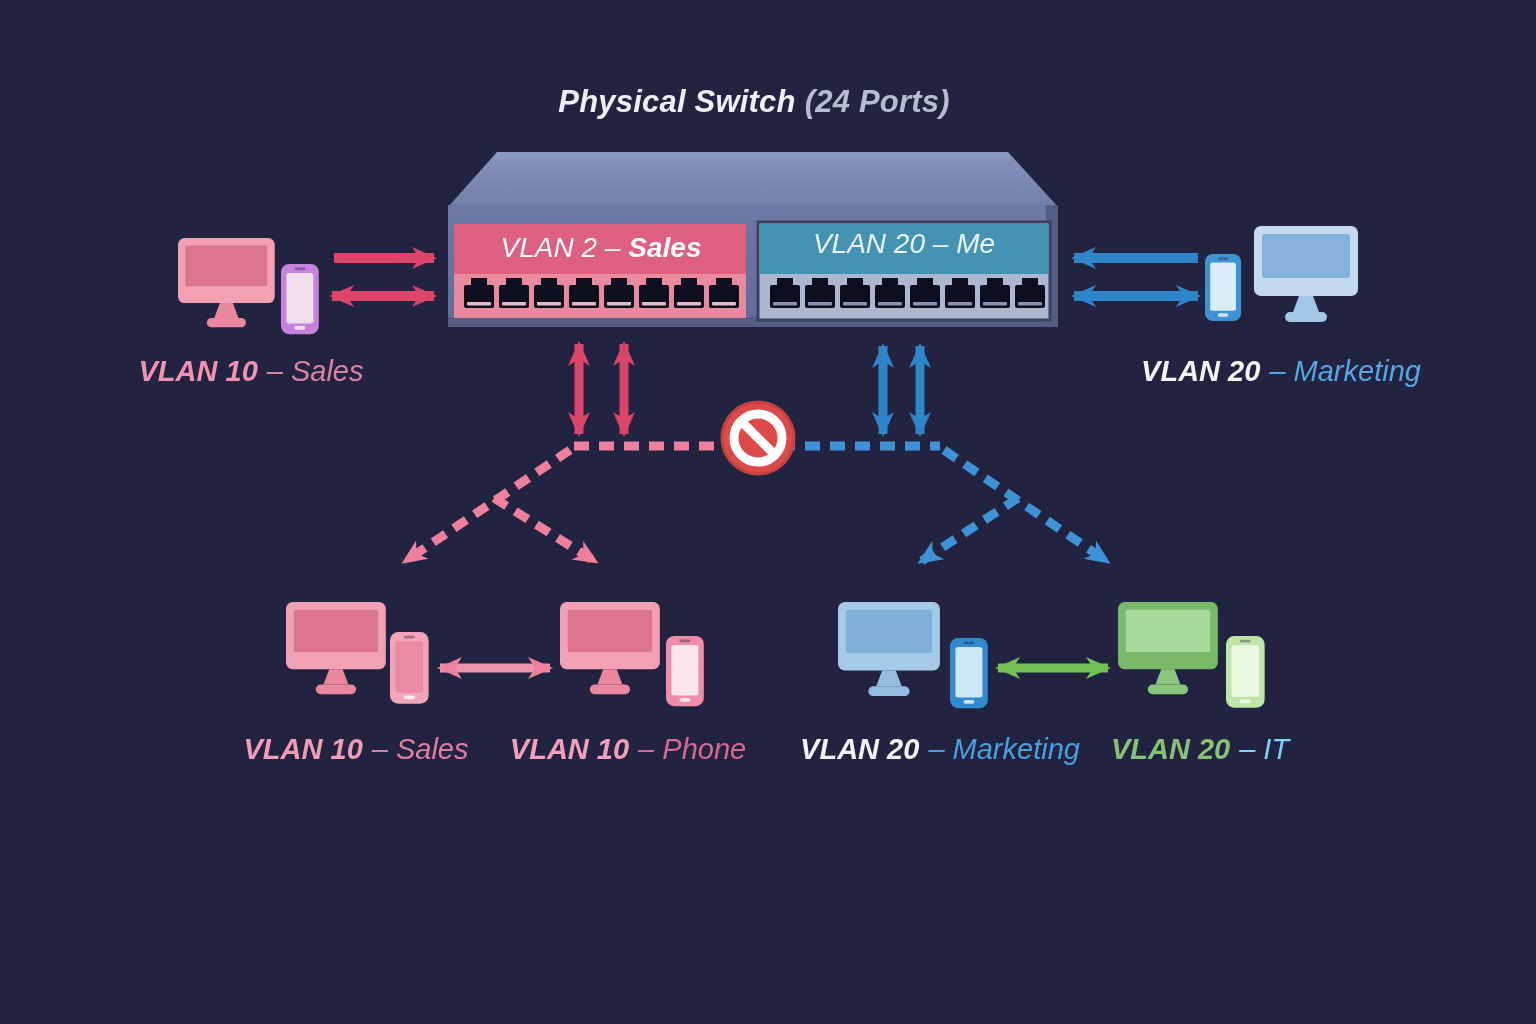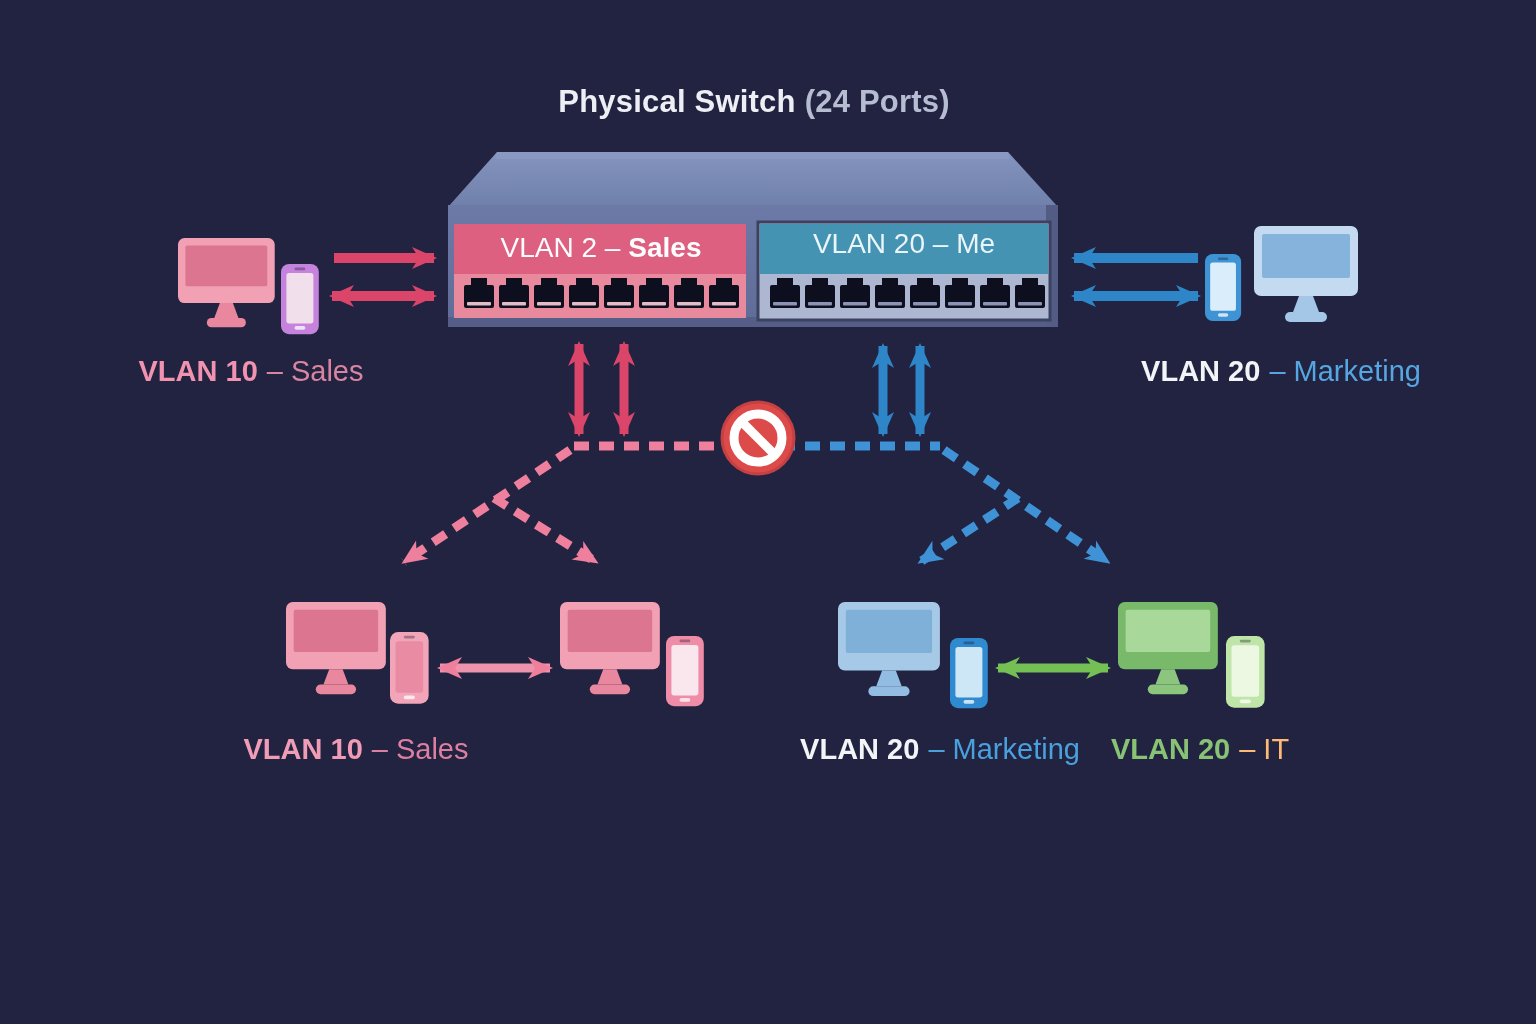--- a/index.html
+++ b/index.html
@@ -3,21 +3,21 @@
 <meta charset="utf-8">
 <style>
   html,body{margin:0;padding:0;background:#13152b;}
   .stage{
     position:relative;width:1536px;height:1024px;overflow:hidden;
     background:#212340;
     font-family:"Liberation Sans", sans-serif;
   }
   svg.layer{position:absolute;left:0;top:0;}
   .txt{position:absolute;white-space:nowrap;}
-  .center{transform:translateX(-50%);}
+  .center{transform:translateX(-50%);font-style:italic;}
   
   .title{top:84px;left:754px;font-size:31px;letter-spacing:.2px;}
   .title .main{font-weight:700;color:#edeff5;}
   .title .suffix{font-weight:600;color:#b7bdd1;margin-left:9px;}
   
   .banner{font-size:28px;font-weight:500;}
   .banner-left{top:232px;left:601px;color:#fdfdfe;}
   .banner-left .b{font-weight:700;margin-left:8px;margin-top:20px;}
   .banner-right{top:228px;left:904px;color:#e9f5f9;}
   
@@ -28,21 +28,21 @@
   .lab-top-left .vlan{color:#f192b0;} .lab-top-left .dept{color:#d984a1;}
   .lab-top-right{top:355px;left:1281px;}
   .lab-top-right .vlan{color:#f2f4f8;} .lab-top-right .dept{color:#55a6e1;}
   .lab-b1{top:733px;left:356px;}
   .lab-b1 .vlan{color:#f19cb6;} .lab-b1 .dept{color:#dd7fa0;}
   .lab-b2{top:733px;left:628px;}
   .lab-b2 .vlan{color:#f2a0ba;} .lab-b2 .dept{color:#d66a92;}
   .lab-b3{top:733px;left:940px;}
   .lab-b3 .vlan{color:#f2f4f8;} .lab-b3 .dept{color:#4aa0dc;}
   .lab-b4{top:733px;left:1200px;}
-  .lab-b4 .vlan{color:#88c274;} .lab-b4 .dept{color:#fdba74;}
+  .lab-b4 .vlan{color:#88c274;} .lab-b4 .dept{color:#7dd3fc;}
 </style>
 </head>
 <body>
 
 <div class="stage">
 
   <svg class="layer" width="1536" height="1024" viewBox="0 0 1536 1024">
     <defs>
       <linearGradient id="gTop" x1="0" y1="0" x2="0" y2="1">
         <stop offset="0" stop-color="#8494be"></stop>
@@ -214,20 +214,23 @@
 
   <div class="txt glabel lab-top-left center">
     <span class="vlan">VLAN 10</span><span class="dept">– Sales</span>
   </div>
   <div class="txt glabel lab-top-right center">
     <span class="vlan">VLAN 20</span><span class="dept">– Marketing</span>
   </div>
   <div class="txt glabel lab-b1 center">
     <span class="vlan">VLAN 10</span><span class="dept">– Sales</span>
   </div>
+  <div class="txt glabel lab-b2 center">
+    <span class="vlan">VLAN 10</span><span class="dept">– Phone</span>
+  </div>
   <div class="txt glabel lab-b3 center">
     <span class="vlan">VLAN 20</span><span class="dept">– Marketing</span>
   </div>
   <div class="txt glabel lab-b4 center">
     <span class="vlan">VLAN 20</span><span class="dept">– IT</span>
   </div>
 
 </div>
 
 </body></html>

